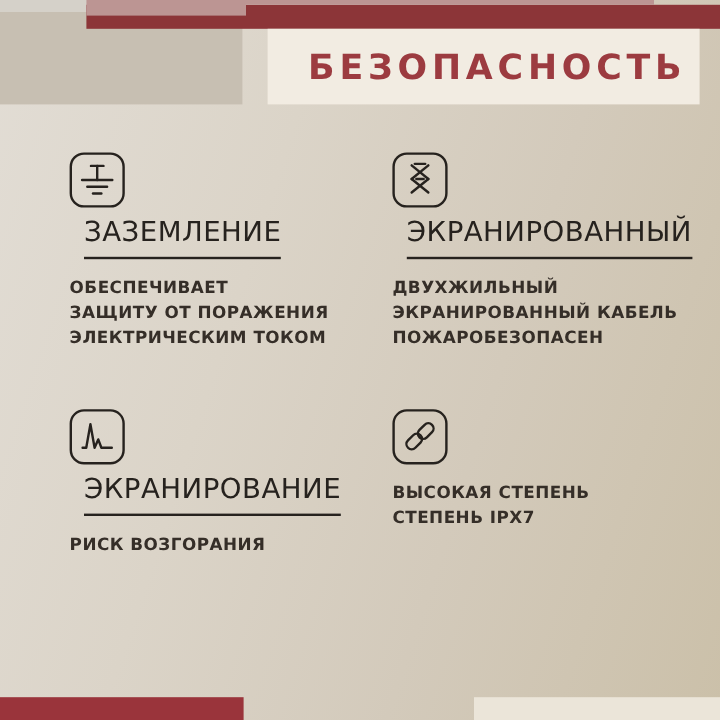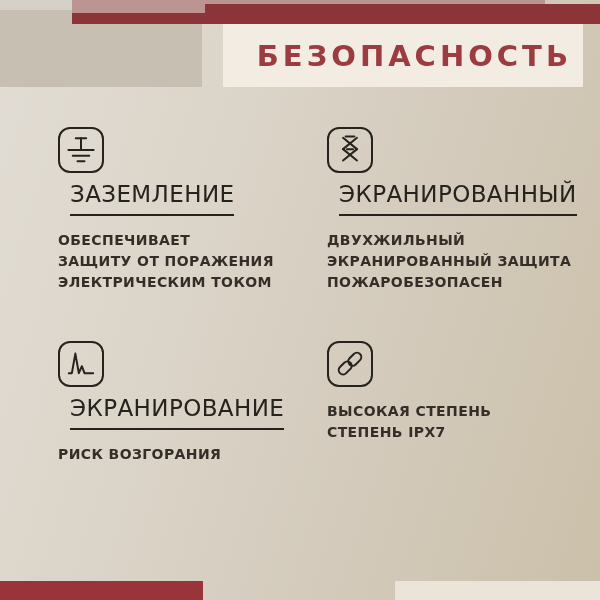--- a/index.html
+++ b/index.html
@@ -89,21 +89,21 @@
         <path d="M15 22 L31 35"></path>
         <path d="M31 22 L15 35"></path>
         <line x1="19.5" y1="22" x2="26.5" y2="22"></line>
       </svg>
     </div>
     <div>
       <h2 class="hd">ЭКРАНИРОВАННЫЙ</h2>
     </div>
     <div class="bodytxt">
       <div>ДВУХЖИЛЬНЫЙ</div>
-      <div>ЭКРАНИРОВАННЫЙ ЗАЩИТА</div>
+      <div>ЭКРАНИРОВАННЫЙ КАБЕЛЬ</div>
       <div>ПОЖАРОБЕЗОПАСЕН</div>
     </div>
   </section>
 
   <section class="card" style="left:58px;top:341px;">
     <div class="iconbox">
       <svg width="40" height="40" viewBox="0 0 46 46" aria-hidden="true">
         <path d="M9 33.5 L12.5 33.5 L16.5 11 L20.5 33.5 L24 25.5 L27 33.5 L37 33.5"></path>
       </svg>
     </div>

